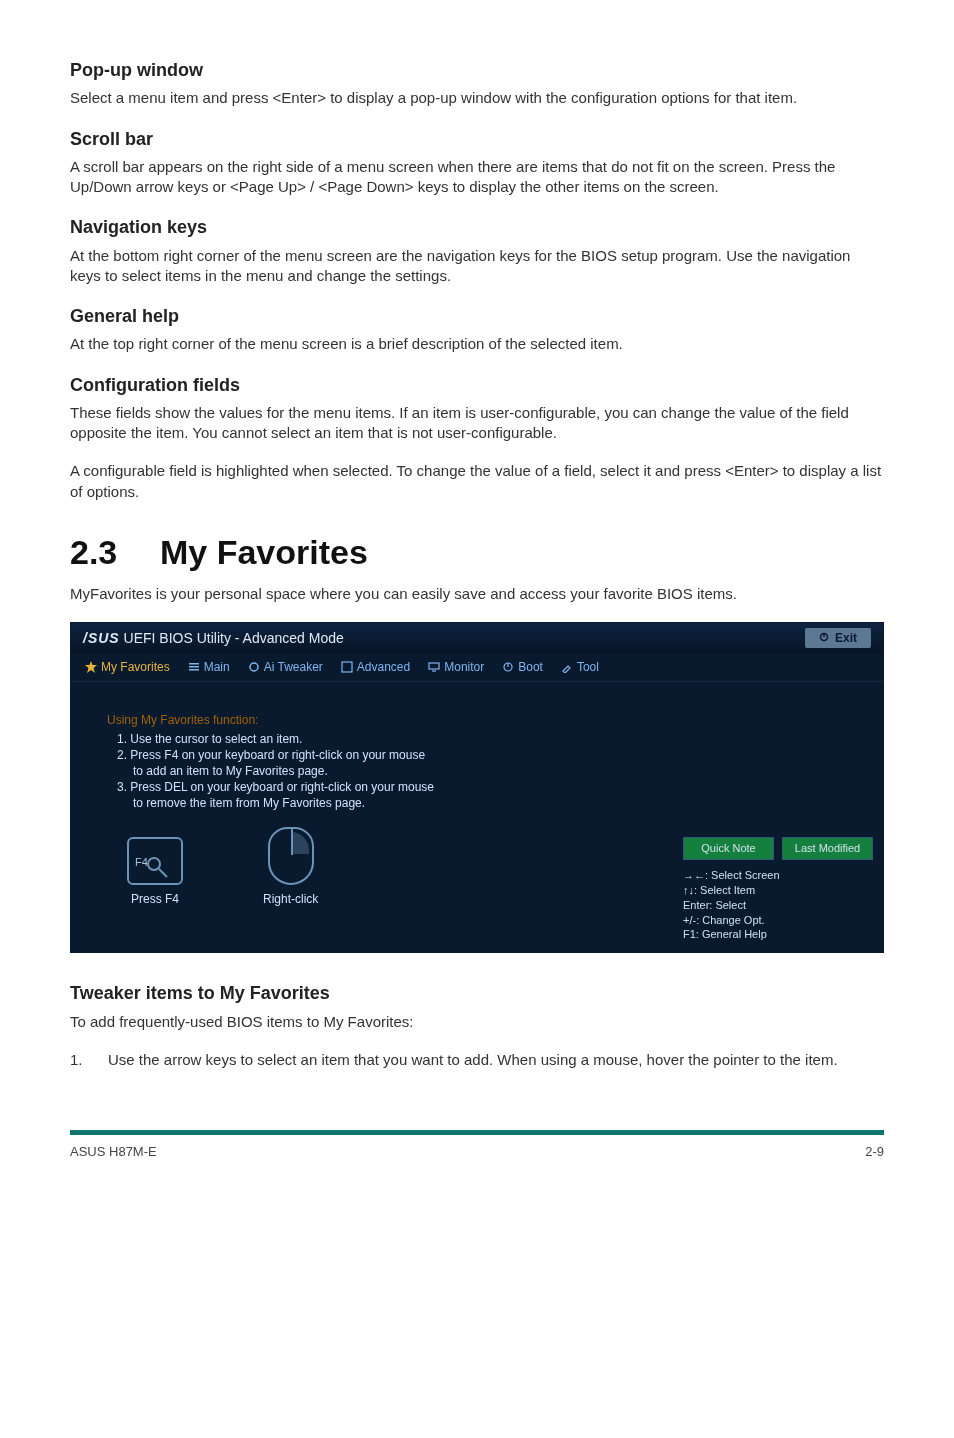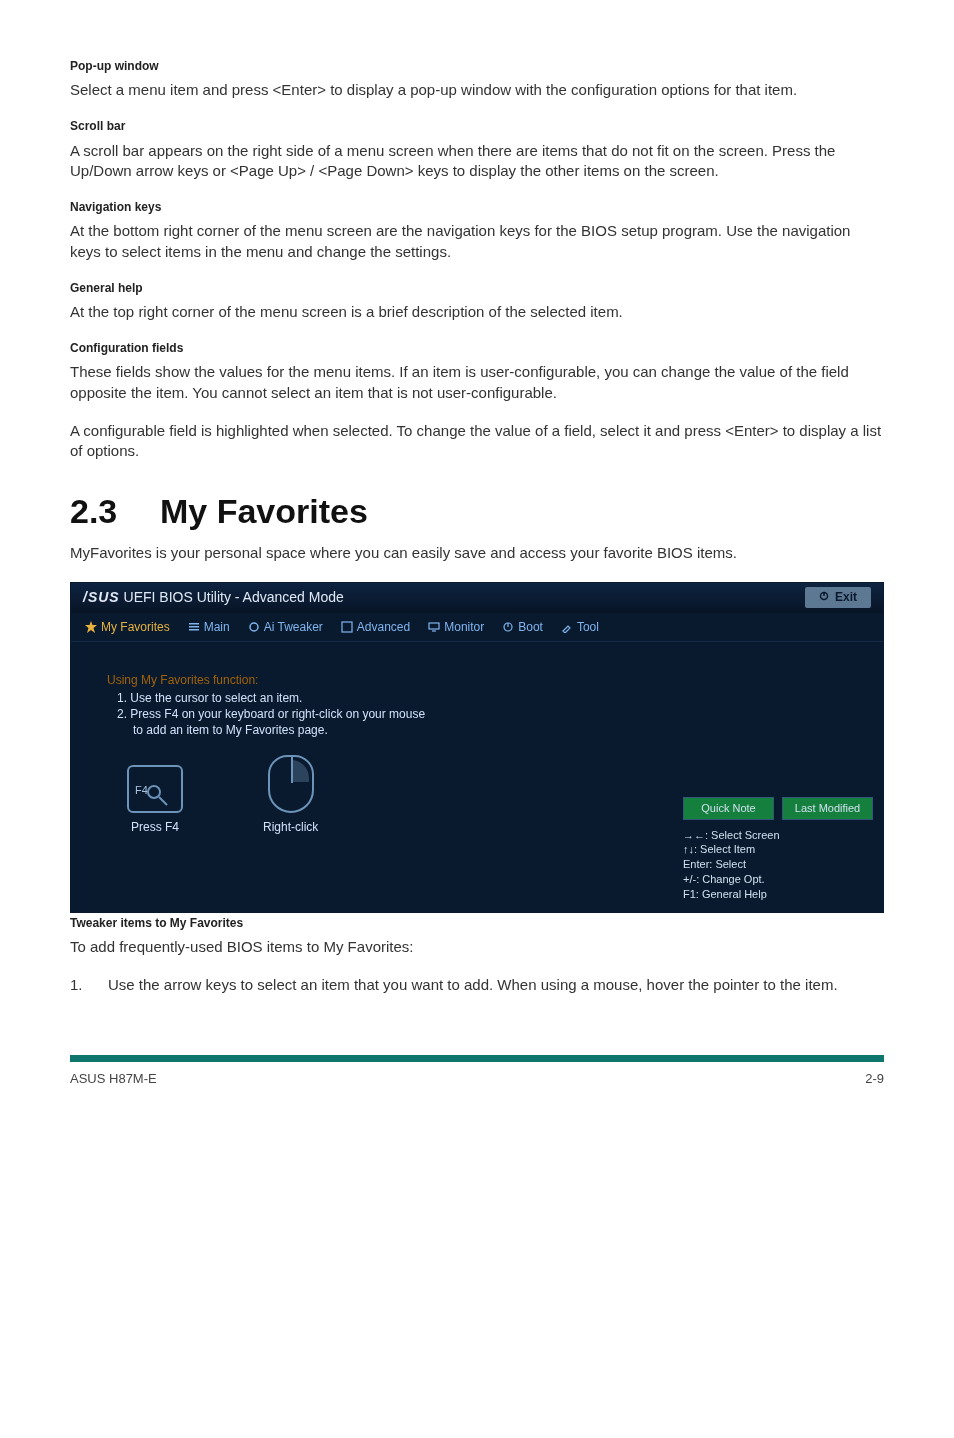--- a/index.html
+++ b/index.html
@@ -7,42 +7,42 @@
     font-family: Arial, Helvetica, sans-serif;
     background: #fff;
     width: 954px;
     margin: 0 auto;
     padding: 58px 70px 30px 70px;
     color: #333;
     font-size: 15px;
     line-height: 1.35;
   }
   h2.sub {
-    font-size: 12px;
+    font-size: 18px;
     font-weight: bold;
     color: #222;
     margin-bottom: 6px;
   }
   p.body {
     color: #333;
     margin-bottom: 18px;
   }
   h1.section {
     font-size: 34px;
     font-weight: bold;
     color: #111;
     margin-top: 28px;
     margin-bottom: 8px;
   }
   h1.section .num { display:inline-block; width: 90px; }
   .bios-screenshot {
     width: 100%;
     background: #0a1a2e;
     margin-top: 12px;
-    margin-bottom: 2px;
+    margin-bottom: 28px;
     border: 1px solid #0a1a2e;
     font-family: "Courier New", monospace;
     color: #c8d4e6;
     font-size: 12px;
     position: relative;
   }
   .bios-titlebar {
     background: linear-gradient(#0e2340,#081426);
     height: 30px;
     display: flex;
@@ -142,21 +142,21 @@
   }
   .nav-keys {
     color:#cfe0ef; font-size:11px; line-height:1.35;
   }
   ol.steps { list-style: none; margin-top:4px; }
   ol.steps li { display:flex; gap:20px; margin-bottom:6px; }
   ol.steps li .n { width: 18px; flex-shrink:0; }
   ol.steps li .t { flex:1; }
   .footer {
     display:flex; justify-content:space-between;
-    border-top: 7px solid #0f766e;
+    border-top: 5px solid #0f766e;
     margin-top: 60px;
     padding-top: 8px;
     font-size: 13px;
     color: #444;
   }
 </style>
 </head>
 <body>
 
 <h2 class="sub">Pop-up window</h2>
@@ -246,20 +246,24 @@
   </div>
 
   <div class="bios-body">
     <div class="bios-left">
       <div class="hdr">Using My Favorites function:</div>
       <ol>
         <li>1. Use the cursor to select an item.</li>
         <li>
           <span>2. Press F4 on your keyboard or right-click on your mouse</span>
           <span class="sub">to add an item to My Favorites page.</span>
+        </li>
+        <li>
+          <span>3. Press DEL on your keyboard or right-click on your mouse</span>
+          <span class="sub">to remove the item from My Favorites page.</span>
         </li>
       </ol>
 
       <div class="bios-icons-row">
         <div class="bios-icon-col">
           <div class="key-box">
             <span class="f4">F4</span>
             <span class="mag">
               <svg width="24" height="24" viewBox="0 0 24 24">
                   <circle cx="9" cy="9" r="6" fill="none" stroke="#6c93b8" stroke-width="2"></circle>

